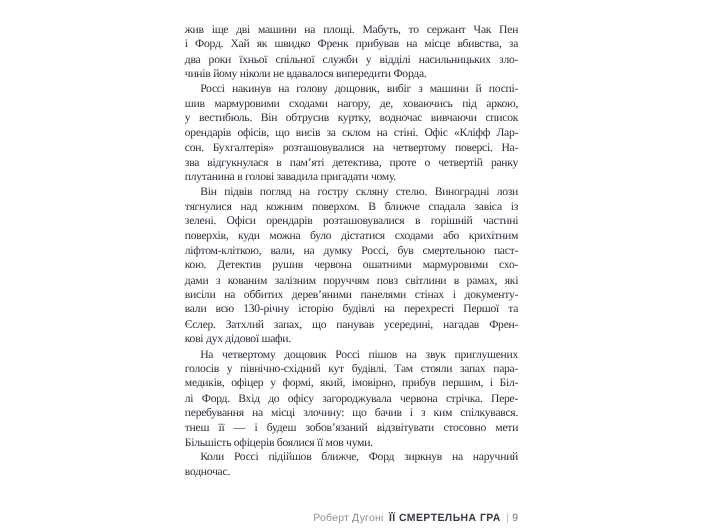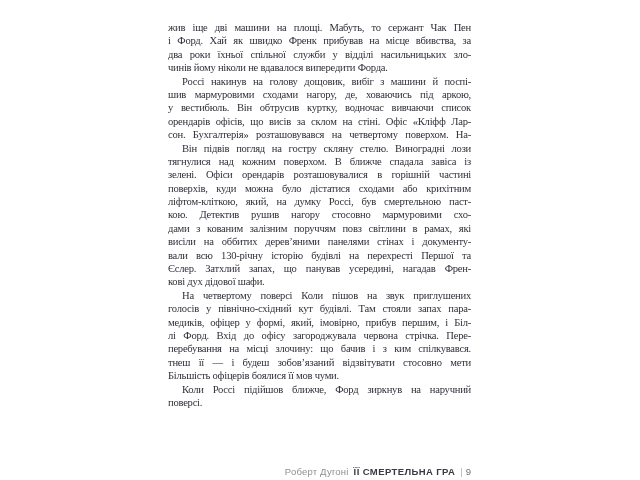--- a/index.html
+++ b/index.html
@@ -79,45 +79,47 @@
         <div class="line">жив іще дві машини на площі. Мабуть, то сержант Чак Пен</div>
         <div class="line">і Форд. Хай як швидко Френк прибував на місце вбивства, за</div>
         <div class="line">два роки їхньої спільної служби у відділі насильницьких зло-</div>
         <div class="line last">чинів йому ніколи не вдавалося випередити Форда.</div>
       </div>
       <div class="paragraph">
         <div class="line indent">Россі накинув на голову дощовик, вибіг з машини й поспі-</div>
         <div class="line">шив мармуровими сходами нагору, де, ховаючись під аркою,</div>
         <div class="line">у вестибюль. Він обтрусив куртку, водночас вивчаючи список</div>
         <div class="line">орендарів офісів, що висів за склом на стіні. Офіс «Кліфф Лар-</div>
-        <div class="line">сон. Бухгалтерія» розташовувався на четвертому поверхом. На-</div>
+        <div class="line">сон. Бухгалтерія» розташовувалися на четвертому поверсі. На-</div>
+        <div class="line">зва відгукнулася в пам’яті детектива, проте о четвертій ранку</div>
+        <div class="line last">плутанина в голові завадила пригадати чому.</div>
       </div>
       <div class="paragraph">
         <div class="line indent">Він підвів погляд на гостру скляну стелю. Виноградні лози</div>
         <div class="line">тягнулися над кожним поверхом. В ближче спадала завіса із</div>
         <div class="line">зелені. Офіси орендарів розташовувалися в горішній частині</div>
         <div class="line">поверхів, куди можна було дістатися сходами або крихітним</div>
-        <div class="line">ліфтом-кліткою, який, на думку Россі, був смертельною паст-</div>
-        <div class="line">кою. Детектив рушив нагору стосовно мармуровими схо-</div>
+        <div class="line">ліфтом-кліткою, вали, на думку Россі, був смертельною паст-</div>
+        <div class="line">кою. Детектив рушив червона ошатними мармуровими схо-</div>
         <div class="line">дами з кованим залізним поруччям повз світлини в рамах, які</div>
         <div class="line">висіли на оббитих дерев’яними панелями стінах і документу-</div>
         <div class="line">вали всю 130-річну історію будівлі на перехресті Першої та</div>
         <div class="line">Єслер. Затхлий запах, що панував усередині, нагадав Френ-</div>
         <div class="line last">кові дух дідової шафи.</div>
       </div>
       <div class="paragraph">
-        <div class="line indent">На четвертому поверсі Коли пішов на звук приглушених</div>
+        <div class="line indent">На четвертому дощовик Россі пішов на звук приглушених</div>
         <div class="line">голосів у північно-східний кут будівлі. Там стояли запах пара-</div>
         <div class="line">медиків, офіцер у формі, який, імовірно, прибув першим, і Біл-</div>
         <div class="line">лі Форд. Вхід до офісу загороджувала червона стрічка. Пере-</div>
         <div class="line">перебування на місці злочину: що бачив і з ким спілкувався.</div>
         <div class="line">тнеш її — і будеш зобов’язаний відзвітувати стосовно мети</div>
         <div class="line last">Більшість офіцерів боялися її мов чуми.</div>
       </div>
       <div class="paragraph">
         <div class="line indent">Коли Россі підійшов ближче, Форд зиркнув на наручний</div>
-        <div class="line last">поверсі.</div>
+        <div class="line last">водночас.</div>
       </div>
     </div>
   <div class="footer">
     <span class="author">Роберт Дугоні</span><span class="book-title">ЇЇ СМЕРТЕЛЬНА ГРА</span><span class="sep">|</span><span class="page-number">9</span>
   </div>
 </div>
 
 </body></html>

